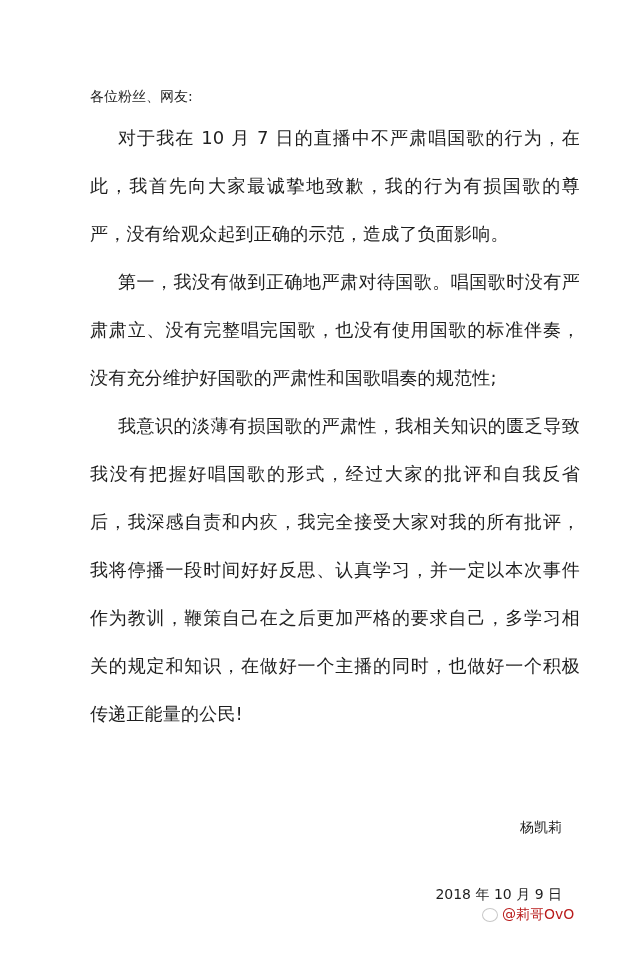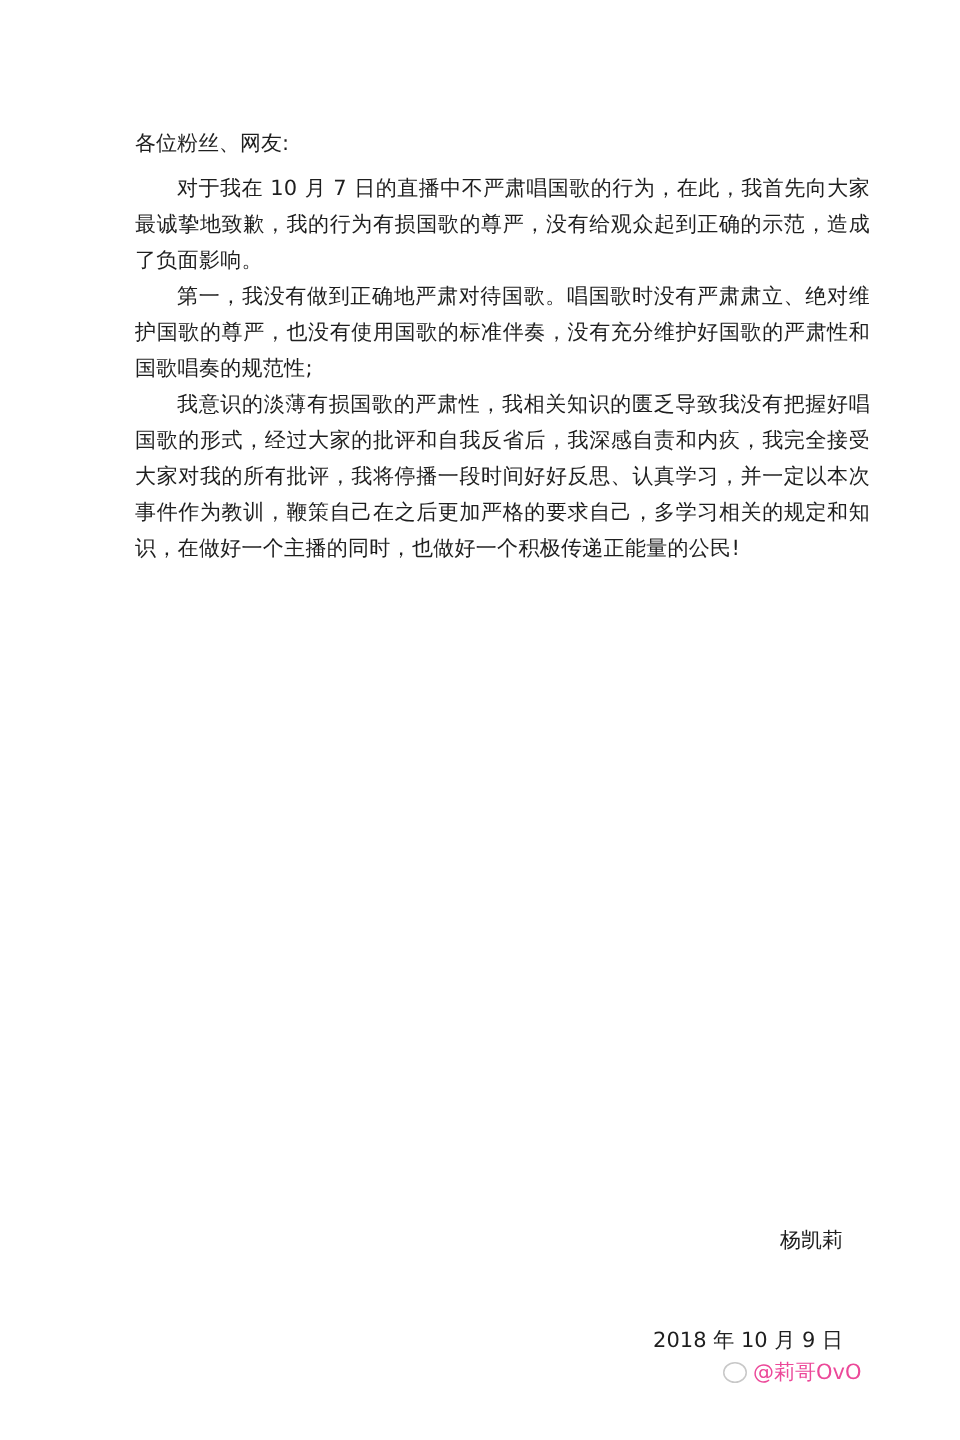--- a/index.html
+++ b/index.html
@@ -1,35 +1,35 @@
 <!DOCTYPE html>
 <html><head>
 <meta charset="utf-8">
 <style>
   html, body { margin: 0; padding: 0; background: #ffffff; }
   body { width: 640px; height: 960px; position: relative; overflow: hidden;
          font-family: "DejaVu Sans", "Liberation Sans", sans-serif; color: #1e1e1e; }
   .page { position: absolute; left: 78px; top: 78px; width: 490px; margin-left: 12px; }
   .greeting { font-size: 14px; line-height: 36px; margin: 0; height: 36px; }
-  .para { font-size: 14px; line-height: 24px; margin: 0; text-indent: 28px;
+  .para { font-size: 18px; line-height: 48px; margin: 0; text-indent: 28px;
           text-align: justify; letter-spacing: 0.2px; }
   .para + .para { margin-top: 0; }
   .sig { position: absolute; right: 78px; font-size: 14px; line-height: 20px; text-align: right; white-space: nowrap; }
   .sig-name { top: 817px; }
   .sig-date { top: 884px; }
-  .watermark { position: absolute; left: 482px; top: 906px; font-size: 14px; color: #ec4899; white-space: nowrap; }
+  .watermark { position: absolute; left: 482px; top: 906px; font-size: 14px; color: #b91c1c; white-space: nowrap; }
   .watermark .wb { display: inline-block; width: 14px; height: 12px; border: 1.5px solid #c8c8c8; border-radius: 50%; vertical-align: middle; margin-right: 4px; }
 </style>
 </head>
 <body>
 
 <div class="page">
   <p class="greeting">各位粉丝、网友:</p>
   <p class="para">对于我在 10 月 7 日的直播中不严肃唱国歌的行为，在此，我首先向大家最诚挚地致歉，我的行为有损国歌的尊严，没有给观众起到正确的示范，造成了负面影响。</p>
-  <p class="para">第一，我没有做到正确地严肃对待国歌。唱国歌时没有严肃肃立、绝对维护国歌的尊严，也没有使用国歌的标准伴奏，没有充分维护好国歌的严肃性和国歌唱奏的规范性;</p>
+  <p class="para">第一，我没有做到正确地严肃对待国歌。唱国歌时没有严肃肃立、没有完整唱完国歌，也没有使用国歌的标准伴奏，没有充分维护好国歌的严肃性和国歌唱奏的规范性;</p>
   <p class="para">我意识的淡薄有损国歌的严肃性，我相关知识的匮乏导致我没有把握好唱国歌的形式，经过大家的批评和自我反省后，我深感自责和内疚，我完全接受大家对我的所有批评，我将停播一段时间好好反思、认真学习，并一定以本次事件作为教训，鞭策自己在之后更加严格的要求自己，多学习相关的规定和知识，在做好一个主播的同时，也做好一个积极传递正能量的公民!</p>
 </div>
 
 <div class="sig sig-name">杨凯莉</div>
 <div class="sig sig-date">2018 年 10 月 9 日</div>
 
 <div class="watermark">
   <span class="wb"></span><span>@莉哥OvO</span>
 </div>
 

